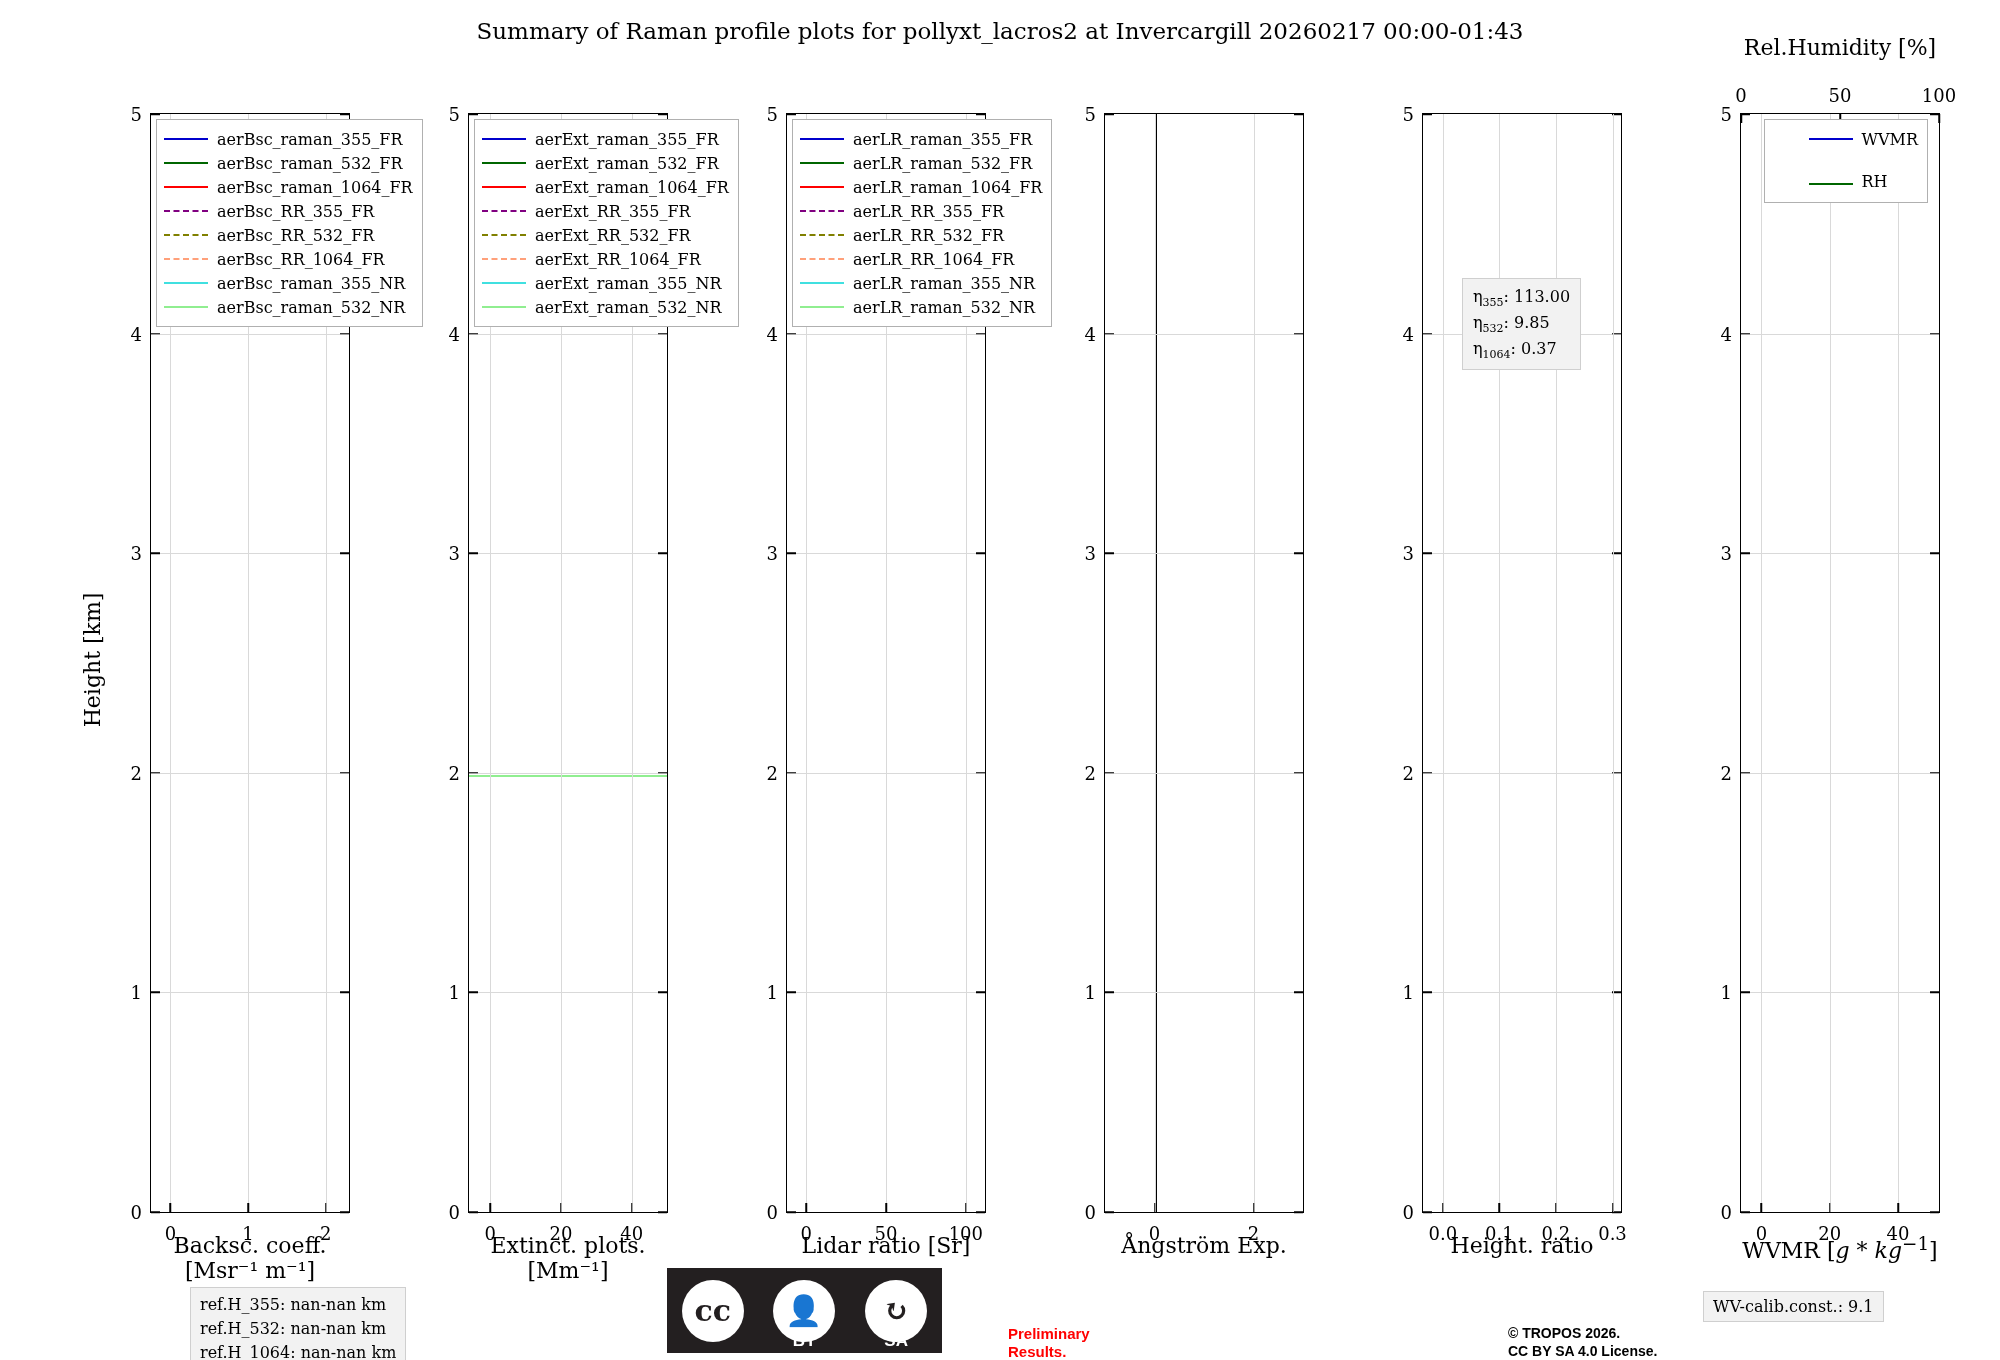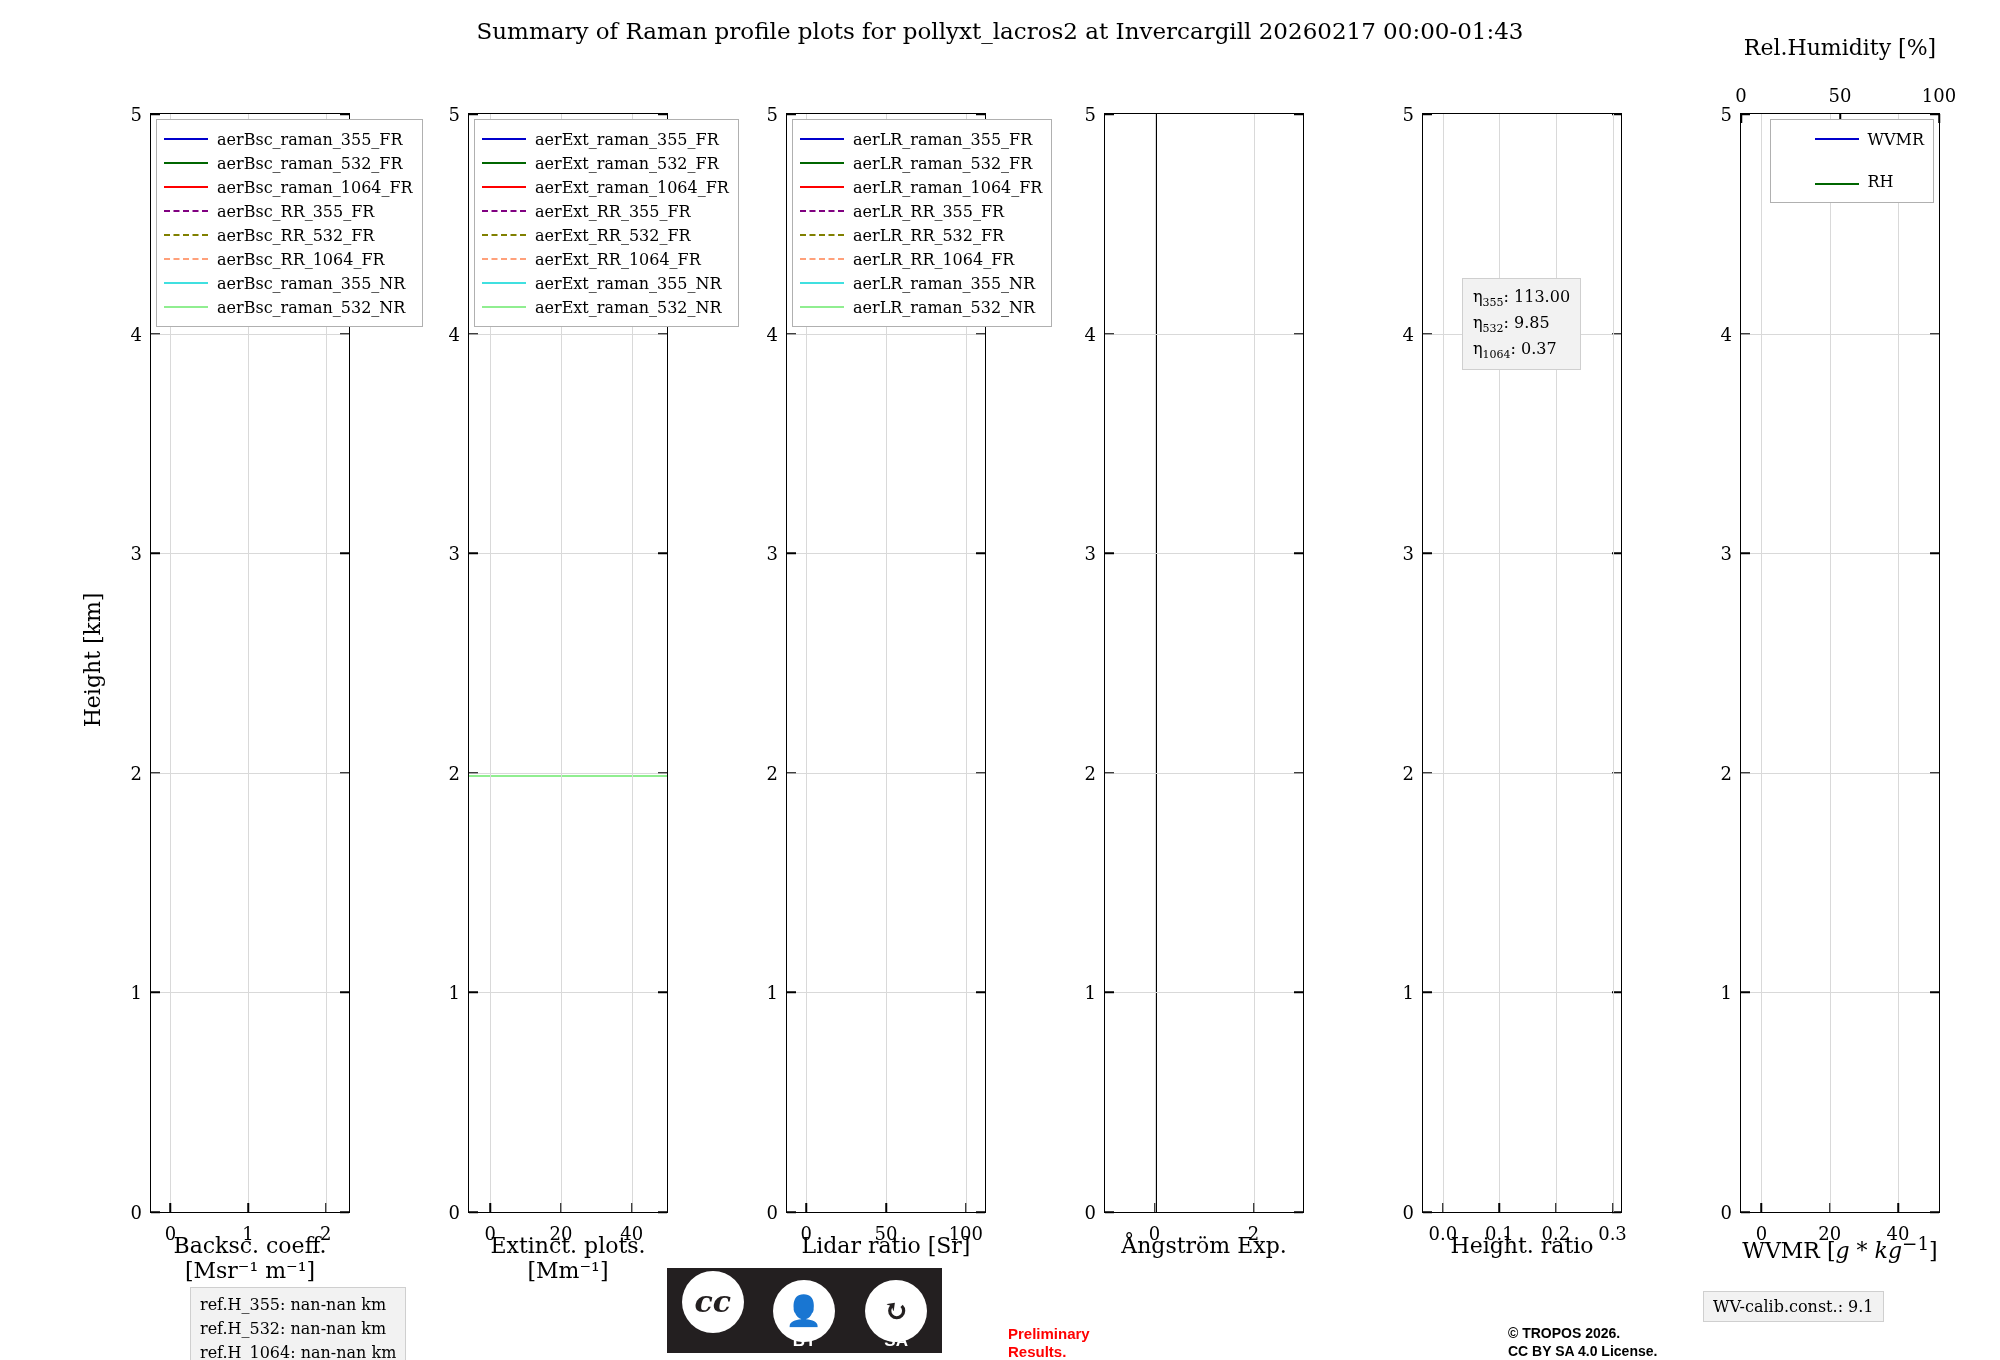--- a/index.html
+++ b/index.html
@@ -367,41 +367,41 @@
       <div class="gridv" style="left: 79.3103%;"></div>
       <div class="xtickmark b" style="left: 79.3103%;"></div>
       <div class="xtick" style="left: 79.3103%;">40</div>
       <div class="xtickmark" style="left: 0%;"></div>
       <div class="xtick" style="left: 0%; top: auto; bottom: 100%; padding-top: 0px; padding-bottom: 8px;">0</div>
       <div class="xtickmark" style="left: 50%;"></div>
       <div class="xtick" style="left: 50%; top: auto; bottom: 100%; padding-top: 0px; padding-bottom: 8px;">50</div>
       <div class="xtickmark" style="left: 100%;"></div>
       <div class="xtick" style="left: 100%; top: auto; bottom: 100%; padding-top: 0px; padding-bottom: 8px;">100</div>
     </div>
-  <div class="legend" style="left:auto;right:6px;padding-left:44px;">
+  <div class="legend" style="left:auto;right:12px;padding-left:44px;">
     <div class="legrow">
         <span class="legline" style="border-top:2.2px solid #0000cc"></span>
         <span>WVMR</span>
       </div>
     <div class="legrow" style="height:44px;align-items:flex-end;">
         <span class="legline" style="border-top:2.2px solid #006600;margin-bottom:10px;"></span>
         <span style="margin-bottom:4px;">RH</span>
       </div>
   </div>
   <div class="xlabel">WVMR [<i>g</i> * <i>kg</i><sup>−1</sup>]</div>
 </div>
 
 <div class="refbox">
   <div>ref.H_355: nan-nan km</div>
   <div>ref.H_532: nan-nan km</div>
   <div>ref.H_1064: nan-nan km</div>
 </div>
 
 <div class="cc">
-  <div style="position:relative;width:80px;height:80px;display:flex;align-items:flex-start;justify-content:center;font-style:italic;">
+  <div style="position:relative;width:80px;height:80px;display:flex;align-items:center;justify-content:center;">
     <div class="ccirc">cc</div>
   </div>
   <div style="position:relative;width:80px;height:85px;display:flex;align-items:center;justify-content:center;">
     <div class="ccirc">👤</div>
     <div class="cctxt">BY</div>
   </div>
   <div style="position:relative;width:80px;height:85px;display:flex;align-items:center;justify-content:center;">
     <div class="ccirc">↻</div>
     <div class="cctxt">SA</div>
   </div>

